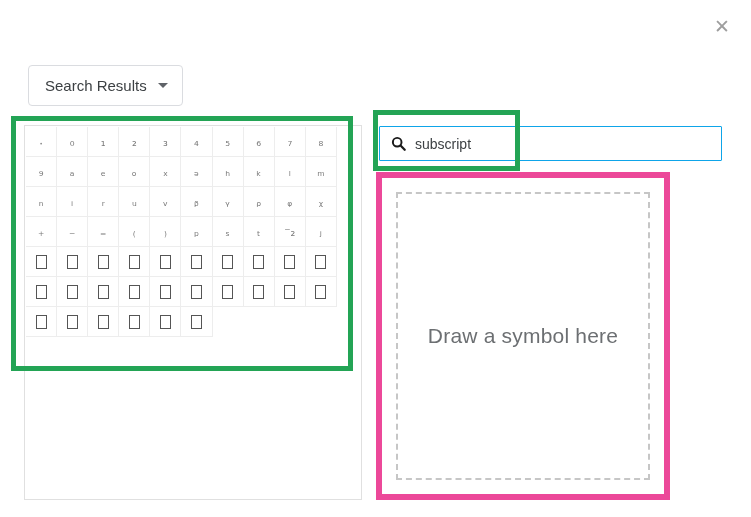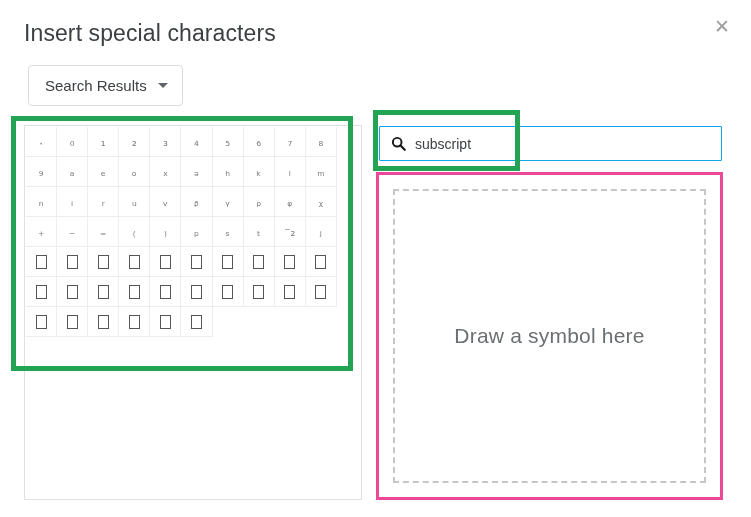--- a/index.html
+++ b/index.html
@@ -162,23 +162,23 @@
     color: #3c4043;
     line-height: 1;
     white-space: nowrap;
   }
 
   
   .right-panel {
     position: absolute;
     left: 376px;
     top: 172px;
-    width: 347px;
+    width: 294px;
     height: 328px;
-    border: 3px solid #ec4899;
+    border: 6px solid #ec4899;
     background: #ffffff;
   }
   .draw-area {
     position: absolute;
     left: 14px;
     top: 14px;
     right: 14px;
     bottom: 14px;
     border: 2px dashed #c6c6c6;
     display: flex;
@@ -190,21 +190,20 @@
     color: #6c6f72;
     letter-spacing: 0.2px;
     white-space: nowrap;
   }
 </style>
 </head>
 <body>
 
 <div id="root">
 
-  <div class="dialog-title">Insert special characters</div>
 
   <div class="close-btn">✕</div>
 
   <div class="category-select">
     <span class="label">Search Results</span>
     <span class="caret"></span>
   </div>
 
   <div class="left-panel">
     <div class="char-grid" id="char-grid">

